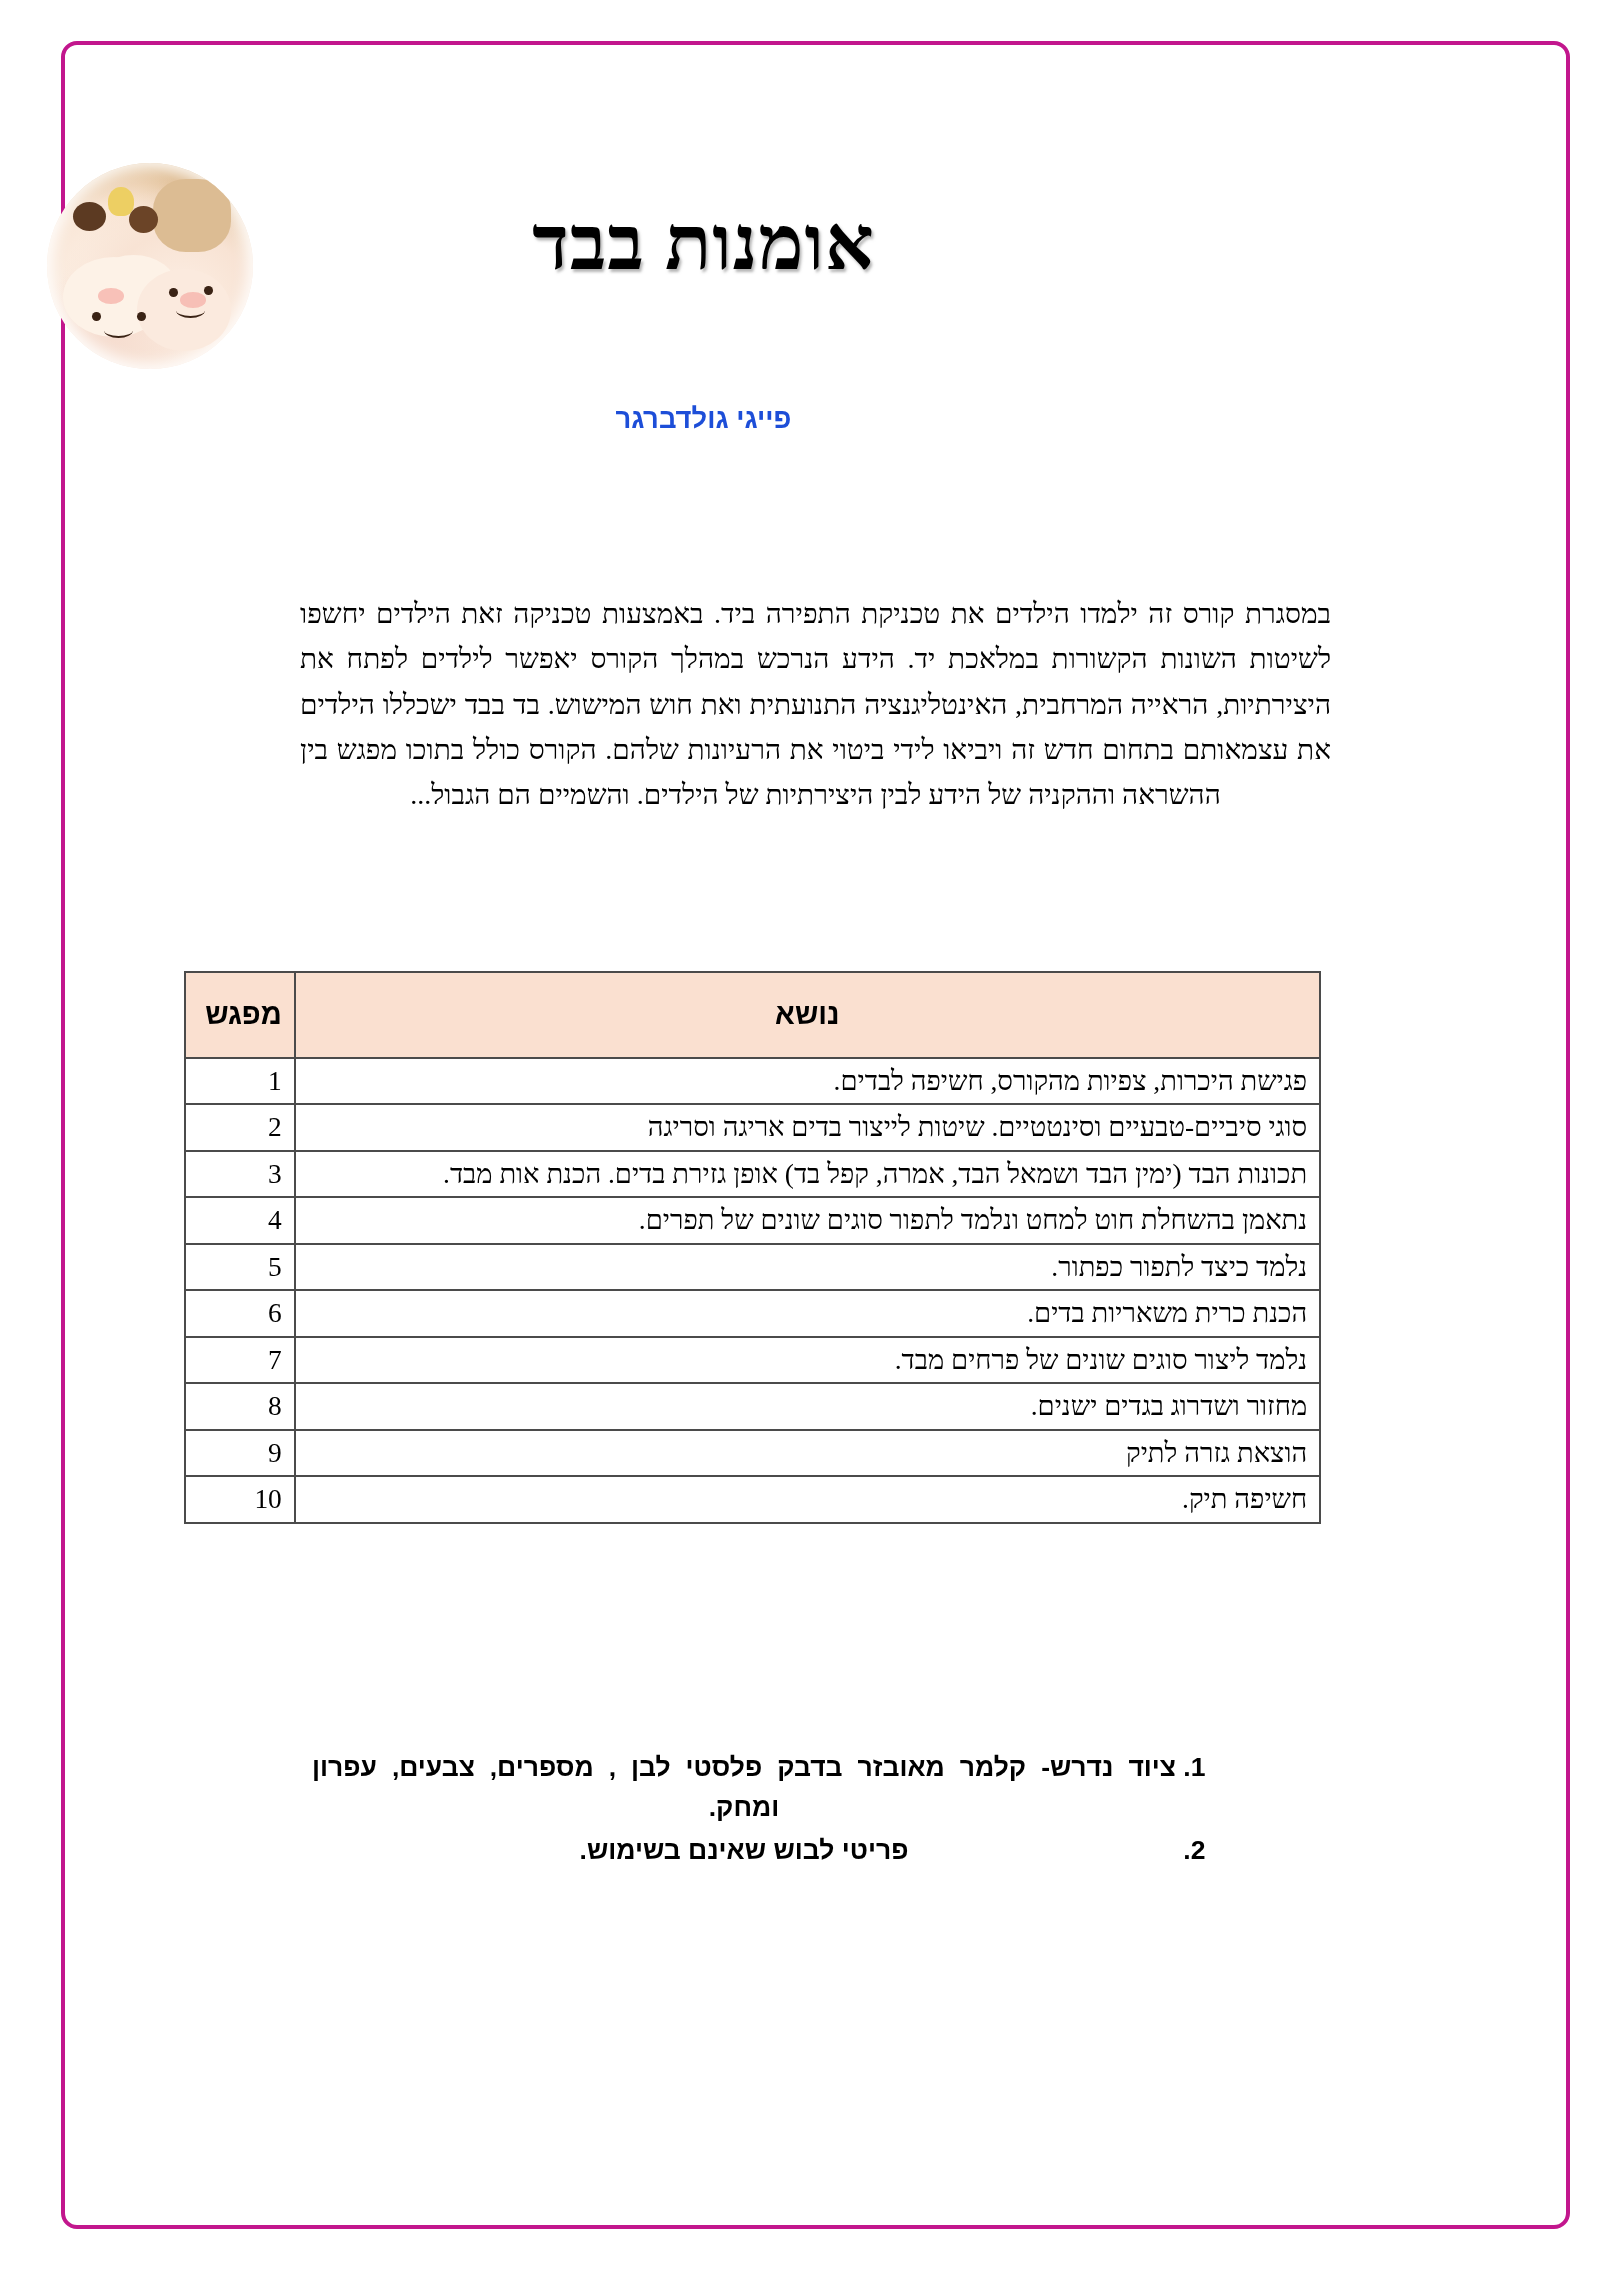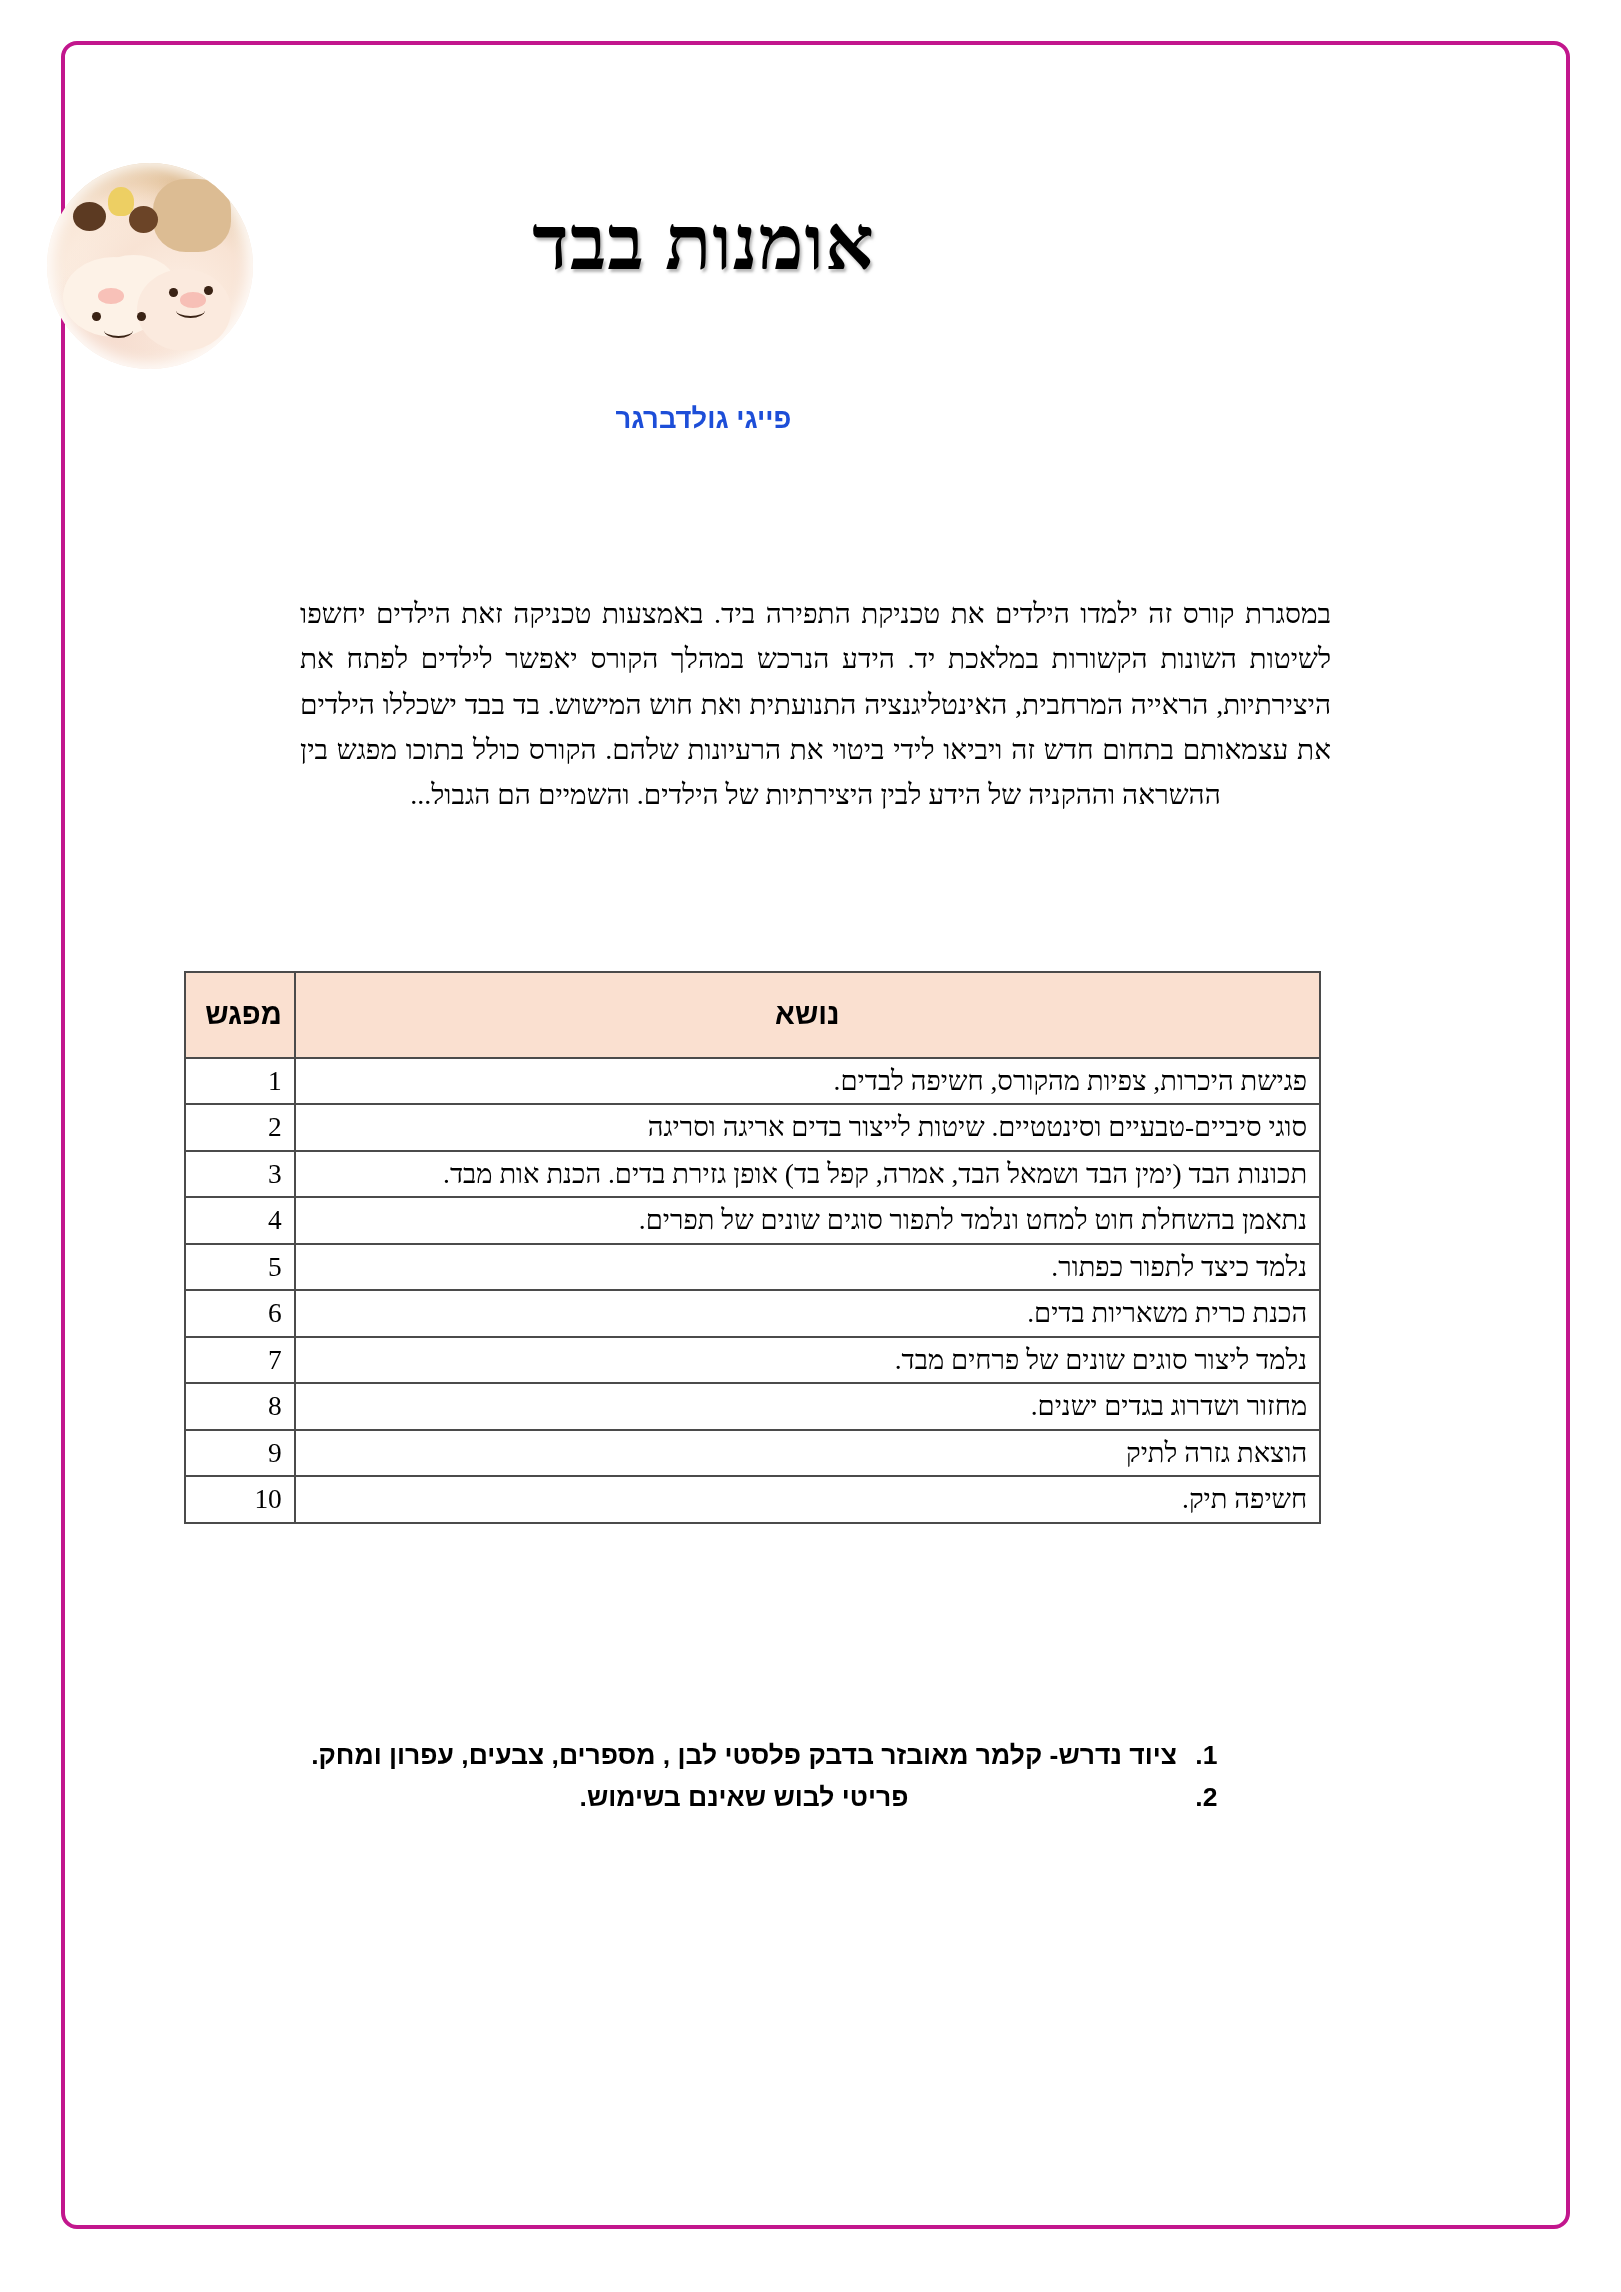--- a/index.html
+++ b/index.html
@@ -176,21 +176,21 @@
     font-size: 25.5px;
     font-weight: bold;
     font-family: "Liberation Sans", "DejaVu Sans", sans-serif;
     direction: rtl;
   }
   #requirements-list {
     position: absolute;
     right: 323px;
     left: 235px;
     top: 1690px;
-    margin: 0;
+    margin: 12px;
     padding: 0 55px 0 0;
     direction: rtl;
     list-style-position: outside;
   }
   #requirements-list li {
     font-size: 26.5px;
     font-weight: bold;
     line-height: 1.52;
     text-align: justify;
     text-align-last: center;

